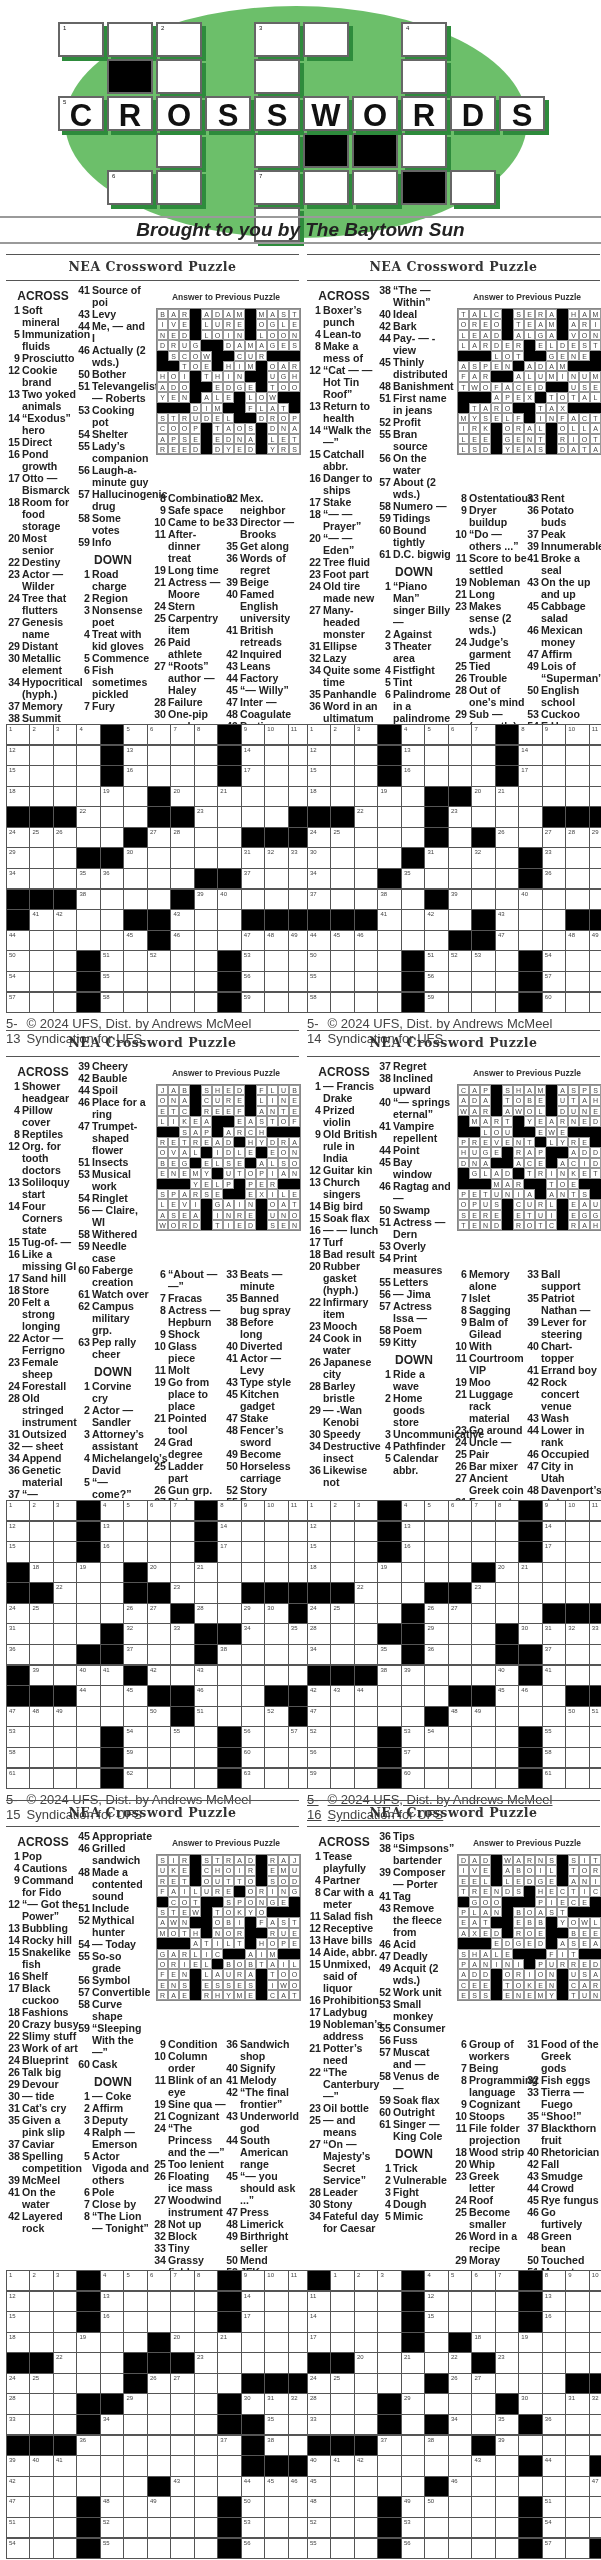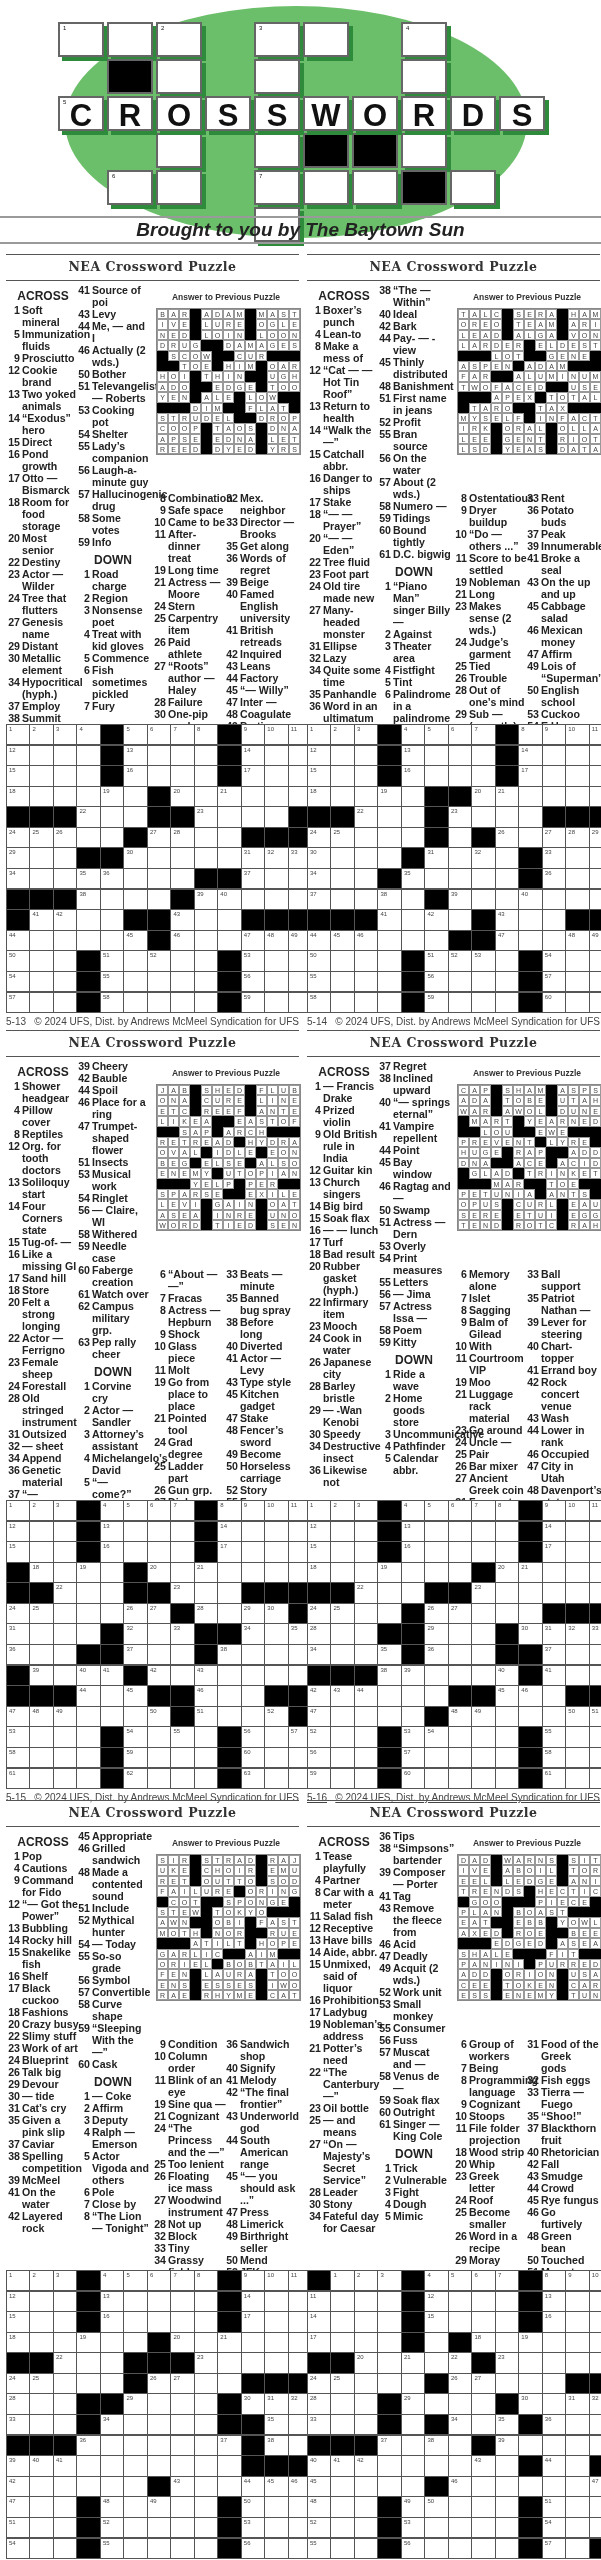--- a/index.html
+++ b/index.html
@@ -21,21 +21,21 @@
 .clue .num{width:16px;text-align:right;padding-right:2px;flex:none}
 .clue .txt{flex:1}
 .ans-title{position:absolute;font-size:8.5px;font-weight:bold;text-align:center;width:148px;color:#333}
 .ans-grid{position:absolute;display:grid;grid-template-columns:repeat(13,11px);grid-auto-rows:10.4px;border:1px solid #888}
 .ac{border:0.5px solid #999;font-size:7px;text-align:center;line-height:10px;color:#444;background:#fff}
 .ac.b{background:#000;border-color:#000}
 .grid{position:absolute;display:grid;grid-template-columns:repeat(13,22.3px);grid-auto-rows:19.4px;border:1.5px solid #555;background:#555;gap:1.2px}
 .gc{background:#fff;position:relative}
 .gc.b{background:#000}
 .gc .n{position:absolute;left:2px;top:1px;font-size:6px;color:#444}
-.foot{position:absolute;font-size:10px;color:#444;display:flex;justify-content:space-between;width:293px}
+.foot{position:absolute;font-size:13px;color:#444;display:flex;justify-content:space-between;width:293px}
 </style>
 </head>
 <body>
 
 <div class="banner">
   <div class="oval"></div>
   <div class="logo-grid" id="logo">
       <div class="lc" style="left: 0px; top: 0px;">
         <span class="n">1</span>
       </div>
@@ -179,21 +179,21 @@
           <div class="clue">
             <span class="num">30</span>
             <span class="txt">Metallic element</span>
           </div>
           <div class="clue">
             <span class="num">34</span>
             <span class="txt">Hypocritical (hyph.)</span>
           </div>
           <div class="clue">
             <span class="num">37</span>
-            <span class="txt">Employ</span>
+            <span class="txt">Memory</span>
           </div>
           <div class="clue">
             <span class="num">38</span>
             <span class="txt">Summit</span>
           </div>
           <div class="clue">
             <span class="num">39</span>
             <span class="txt">“— Recall”</span>
           </div>
         </div>

